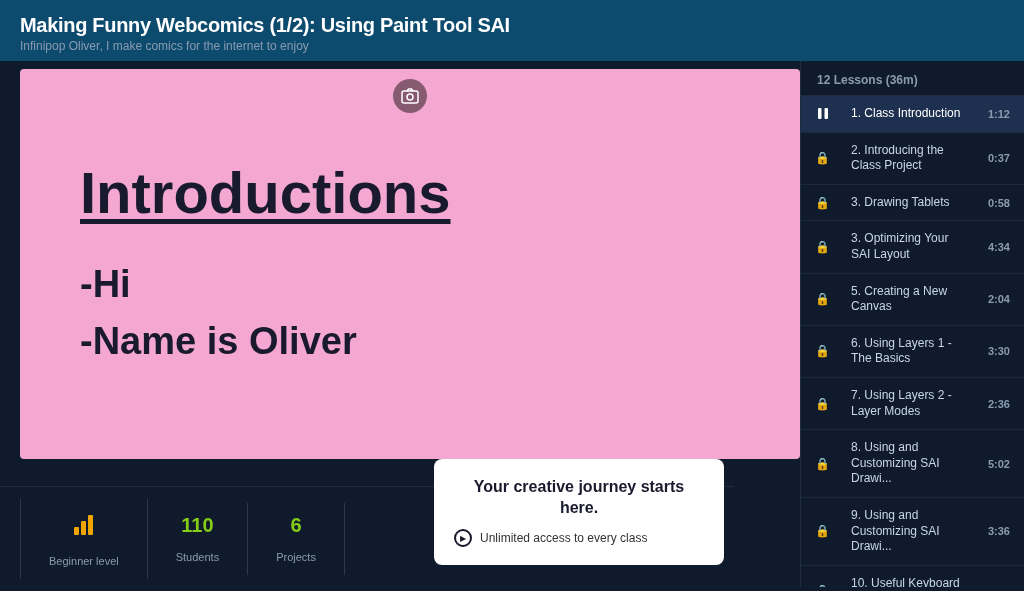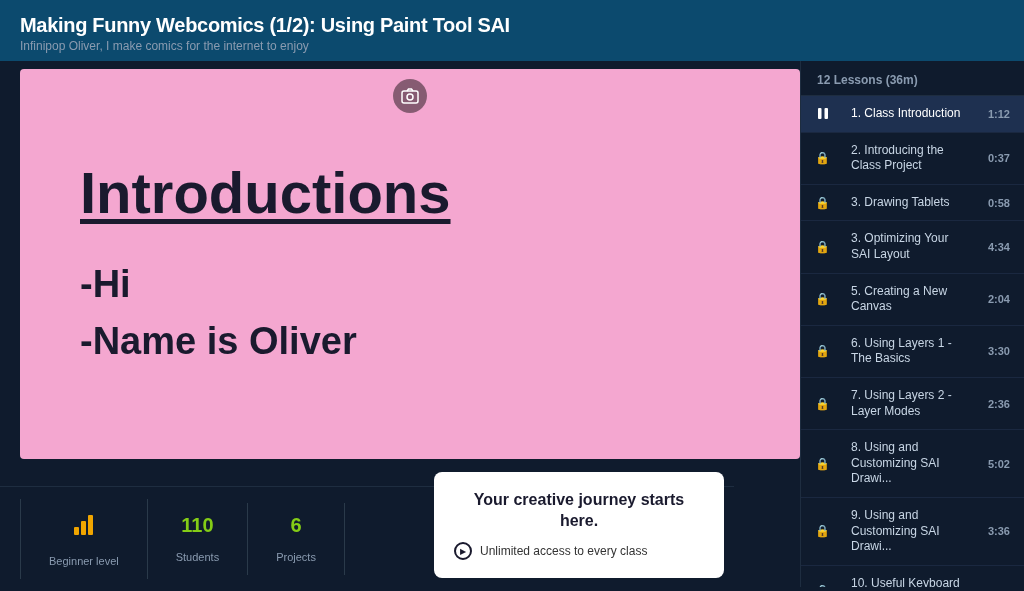--- a/index.html
+++ b/index.html
@@ -224,21 +224,21 @@
     }
     .bar-chart span {
       display: block;
       width: 5px;
       background: #f0a500;
       border-radius: 1px;
     }
 
     .bottom-cta {
       position: absolute;
-      bottom: 13px;
+      bottom: 26px;
       right: 300px;
       width: 290px;
       background: #fff;
       border-radius: 8px;
       padding: 18px 20px 14px;
     }
 
     .bottom-cta-title {
       font-size: 16px;
       font-weight: 800;

